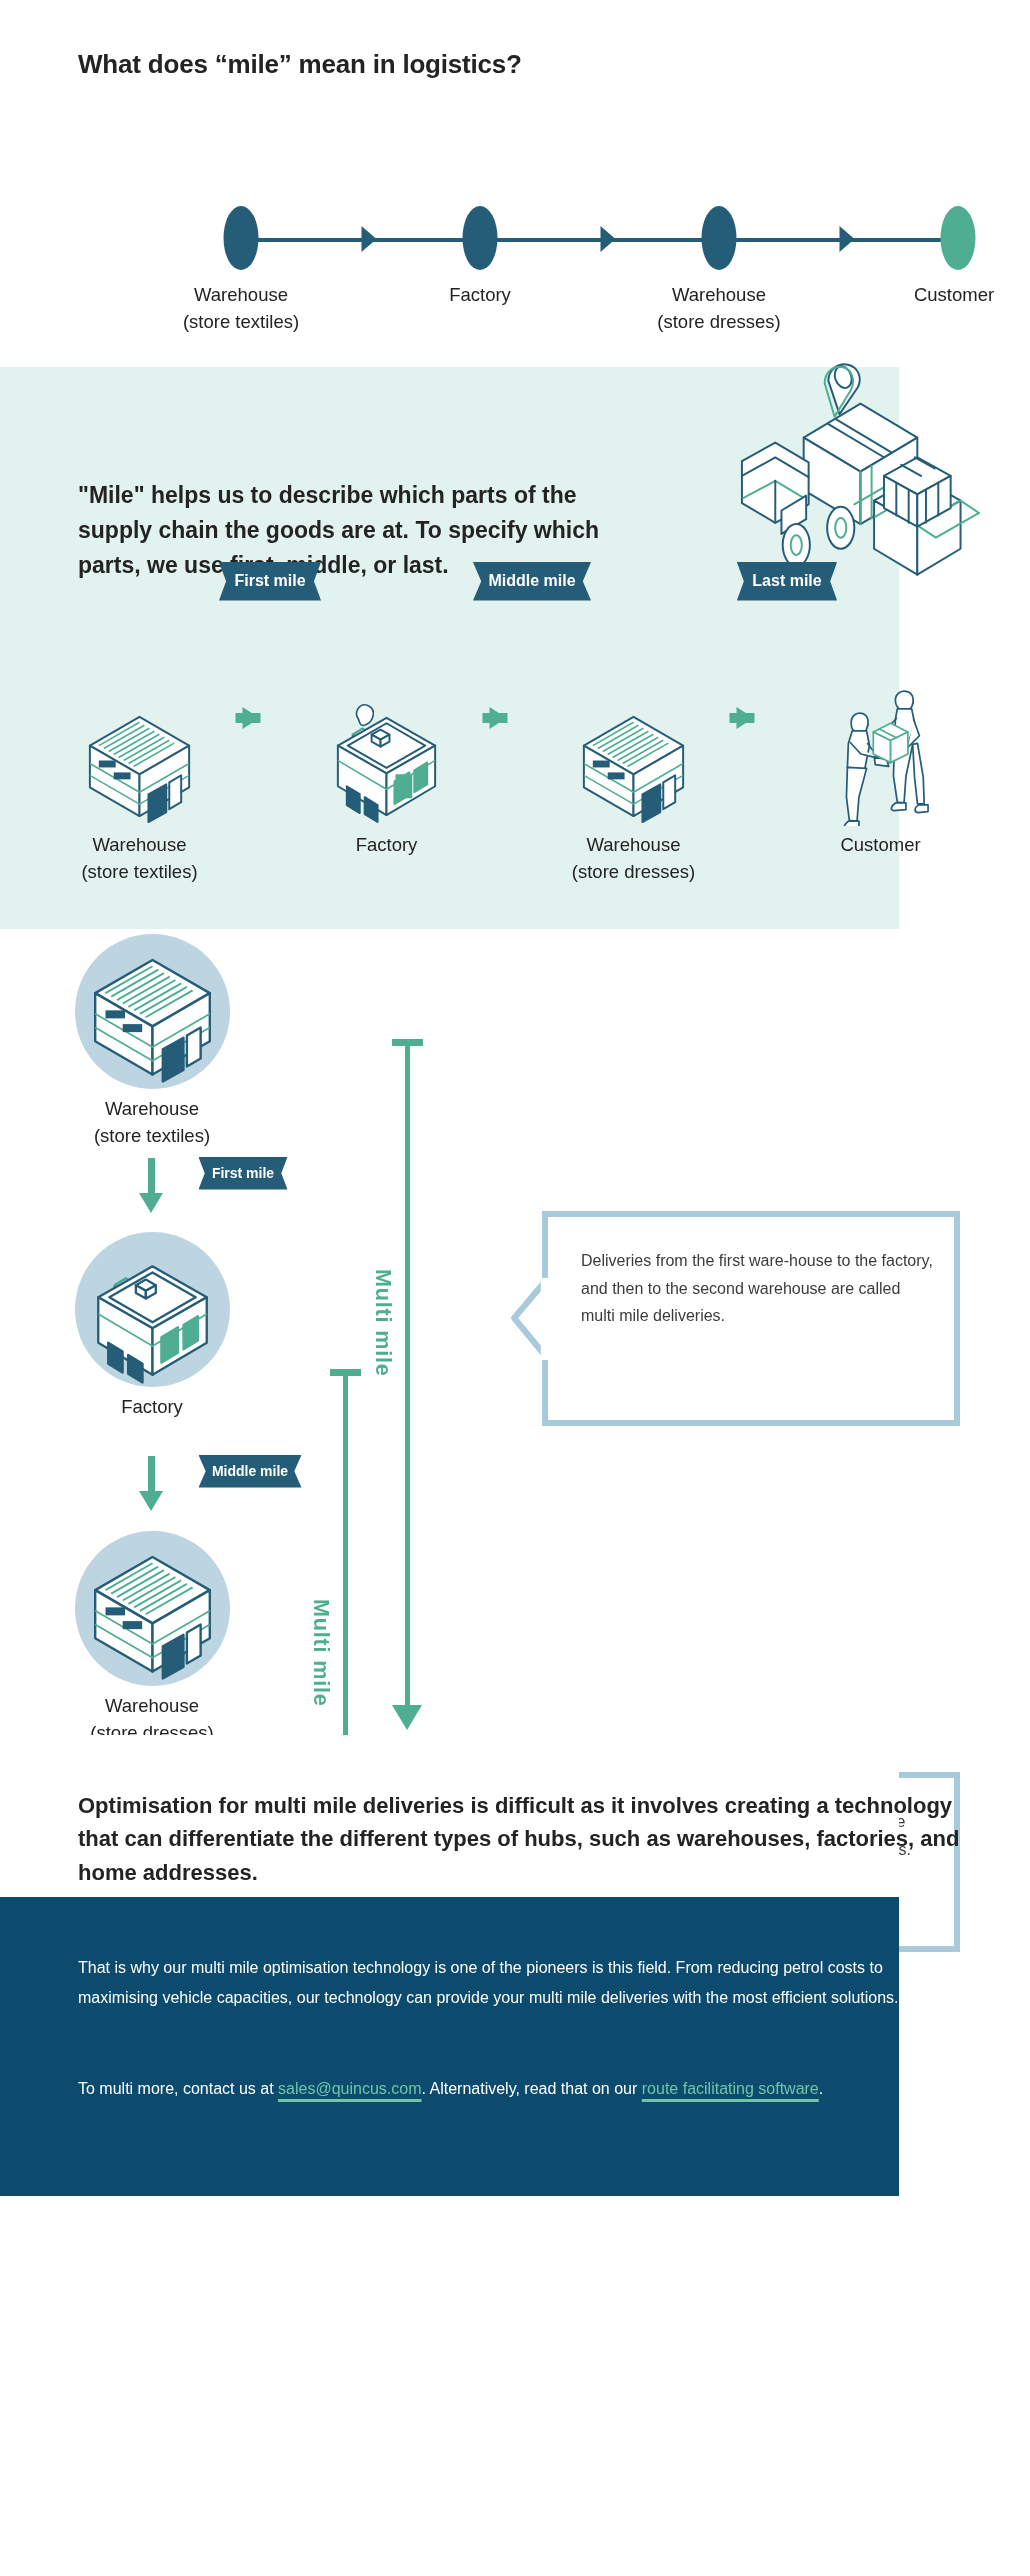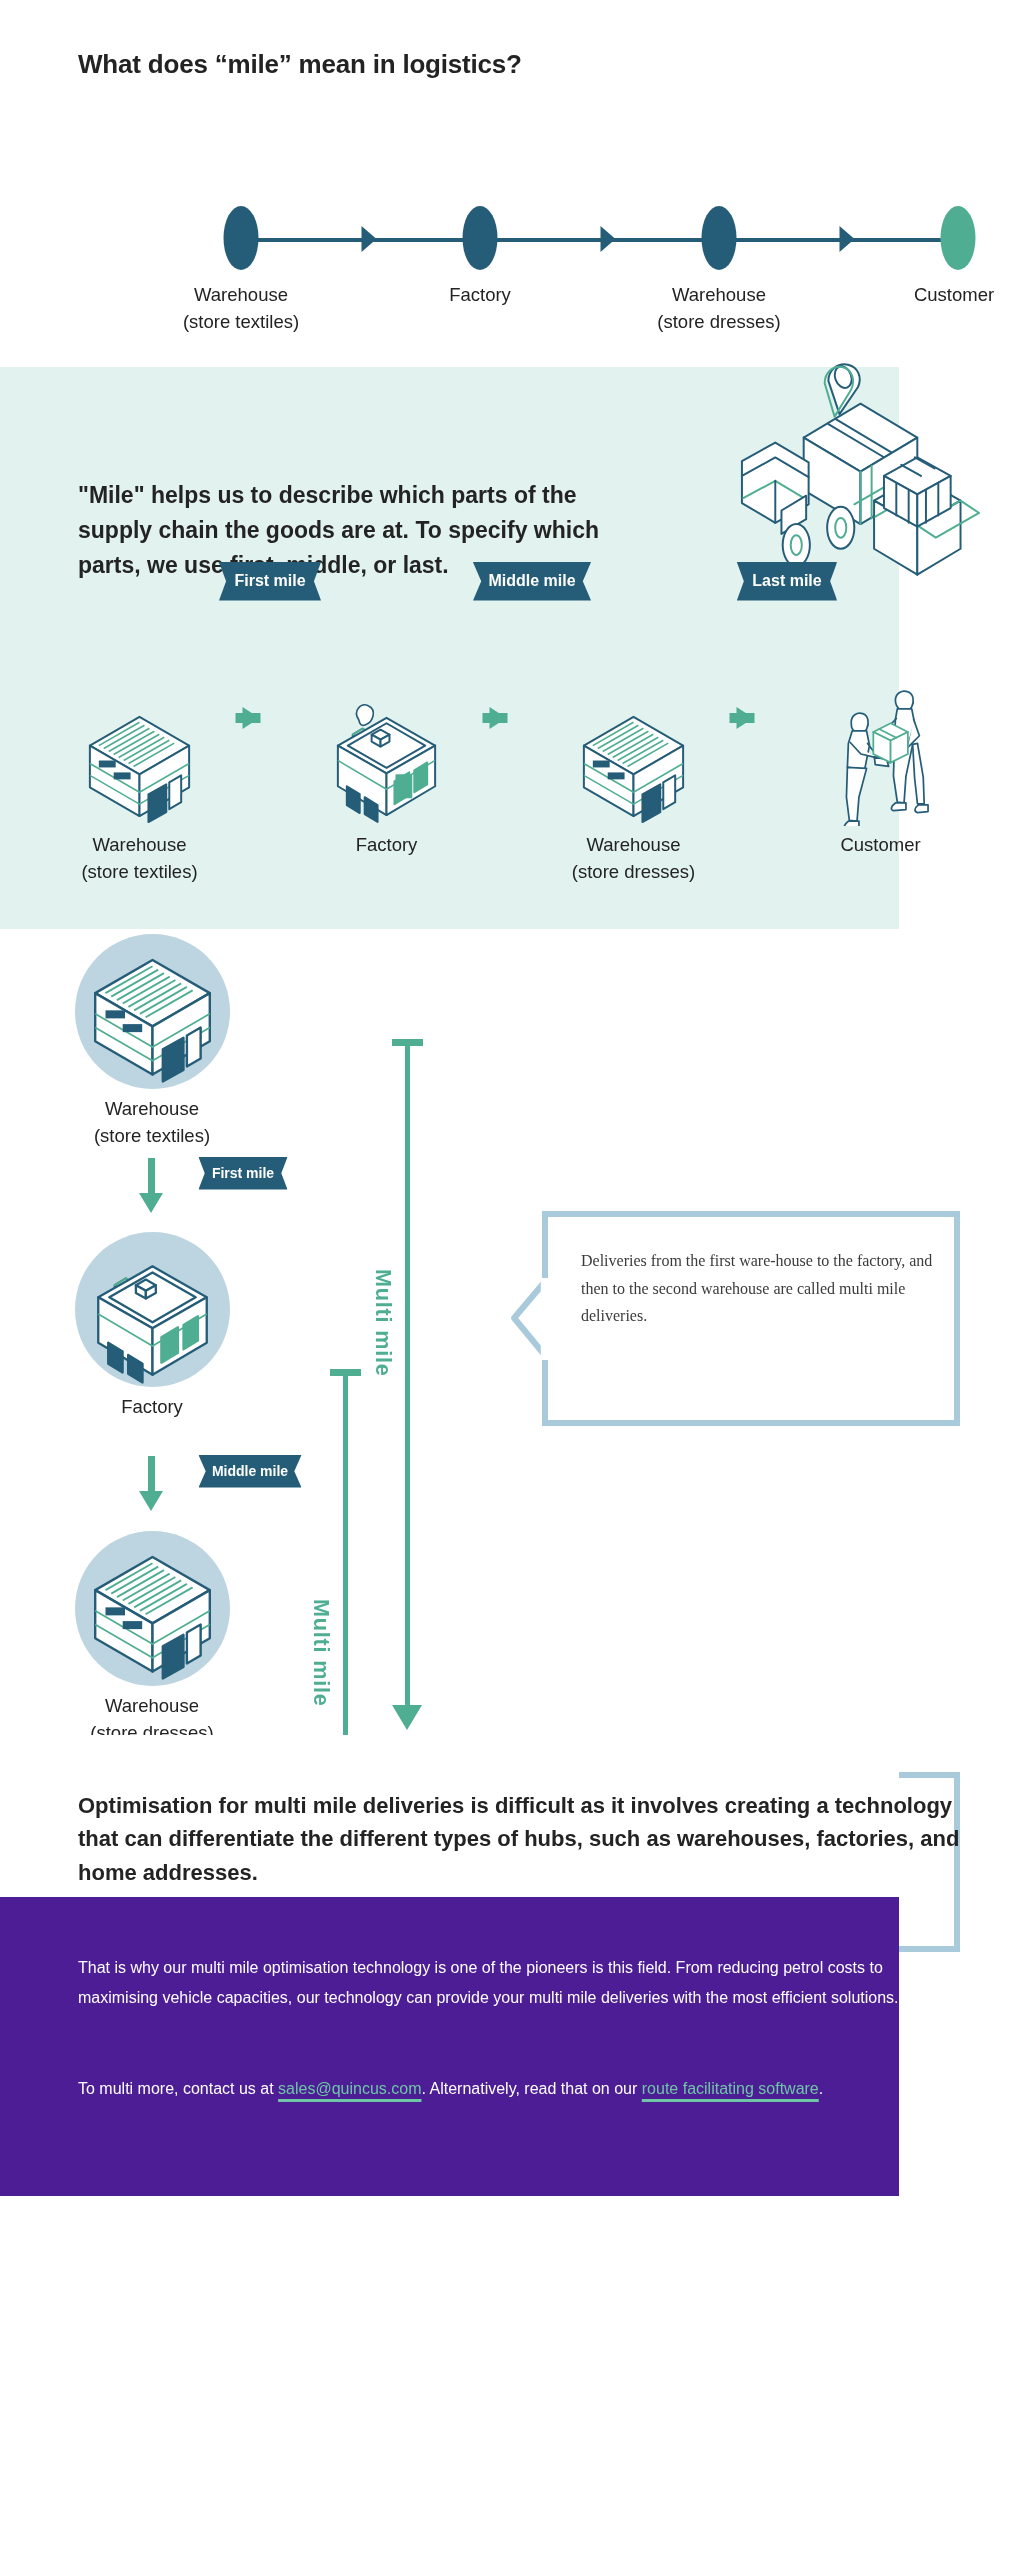--- a/index.html
+++ b/index.html
@@ -123,33 +123,33 @@
     position:absolute; color:#4fae92; font-weight:bold; font-size:21.6px;
     letter-spacing:0.8px; white-space:nowrap;
     writing-mode:vertical-rl; text-orientation:mixed;
   }
 
   
   .callout {
     position:absolute; border:6.2px solid #a8cada; background:#ffffff;
   }
   .callout-text {
-    font-size:16px; line-height:1.72; color:#3b3b3b; padding:30px 21px 30px 33px;font-family:Liberation Serif, serif;
+    font-size:16px; line-height:1.72; color:#3b3b3b; padding:30px 21px 30px 33px;
   }
   .callout-tail { position:absolute; left:-38px; top:61px; width:38px; height:82px; overflow:visible; }
 
   
   .sec-close { position:relative; background:#ffffff; height:162px; }
   .close-text {
     position:absolute; left:78px; top:32px; width:886px;
     font-size:22px; font-weight:bold; line-height:1.52; color:#232323;
   }
 
   
-  .sec-footer { position:relative; background:#4c1d95; height:299px; }
+  .sec-footer { position:relative; background:#0c4a6e; height:299px; }
   .ft-p {
     position:absolute; left:78px; width:876px;
     font-size:16px; line-height:1.85; color:#ffffff;
   }
   .ft-p1 { top:40px; }
   .ft-p2 { top:161px; }
   .ft-link { color:#6fc5a7; text-decoration:underline; text-underline-offset:4.6px; text-decoration-thickness:2.6px; }
 </style>
 </head>
 <body>

